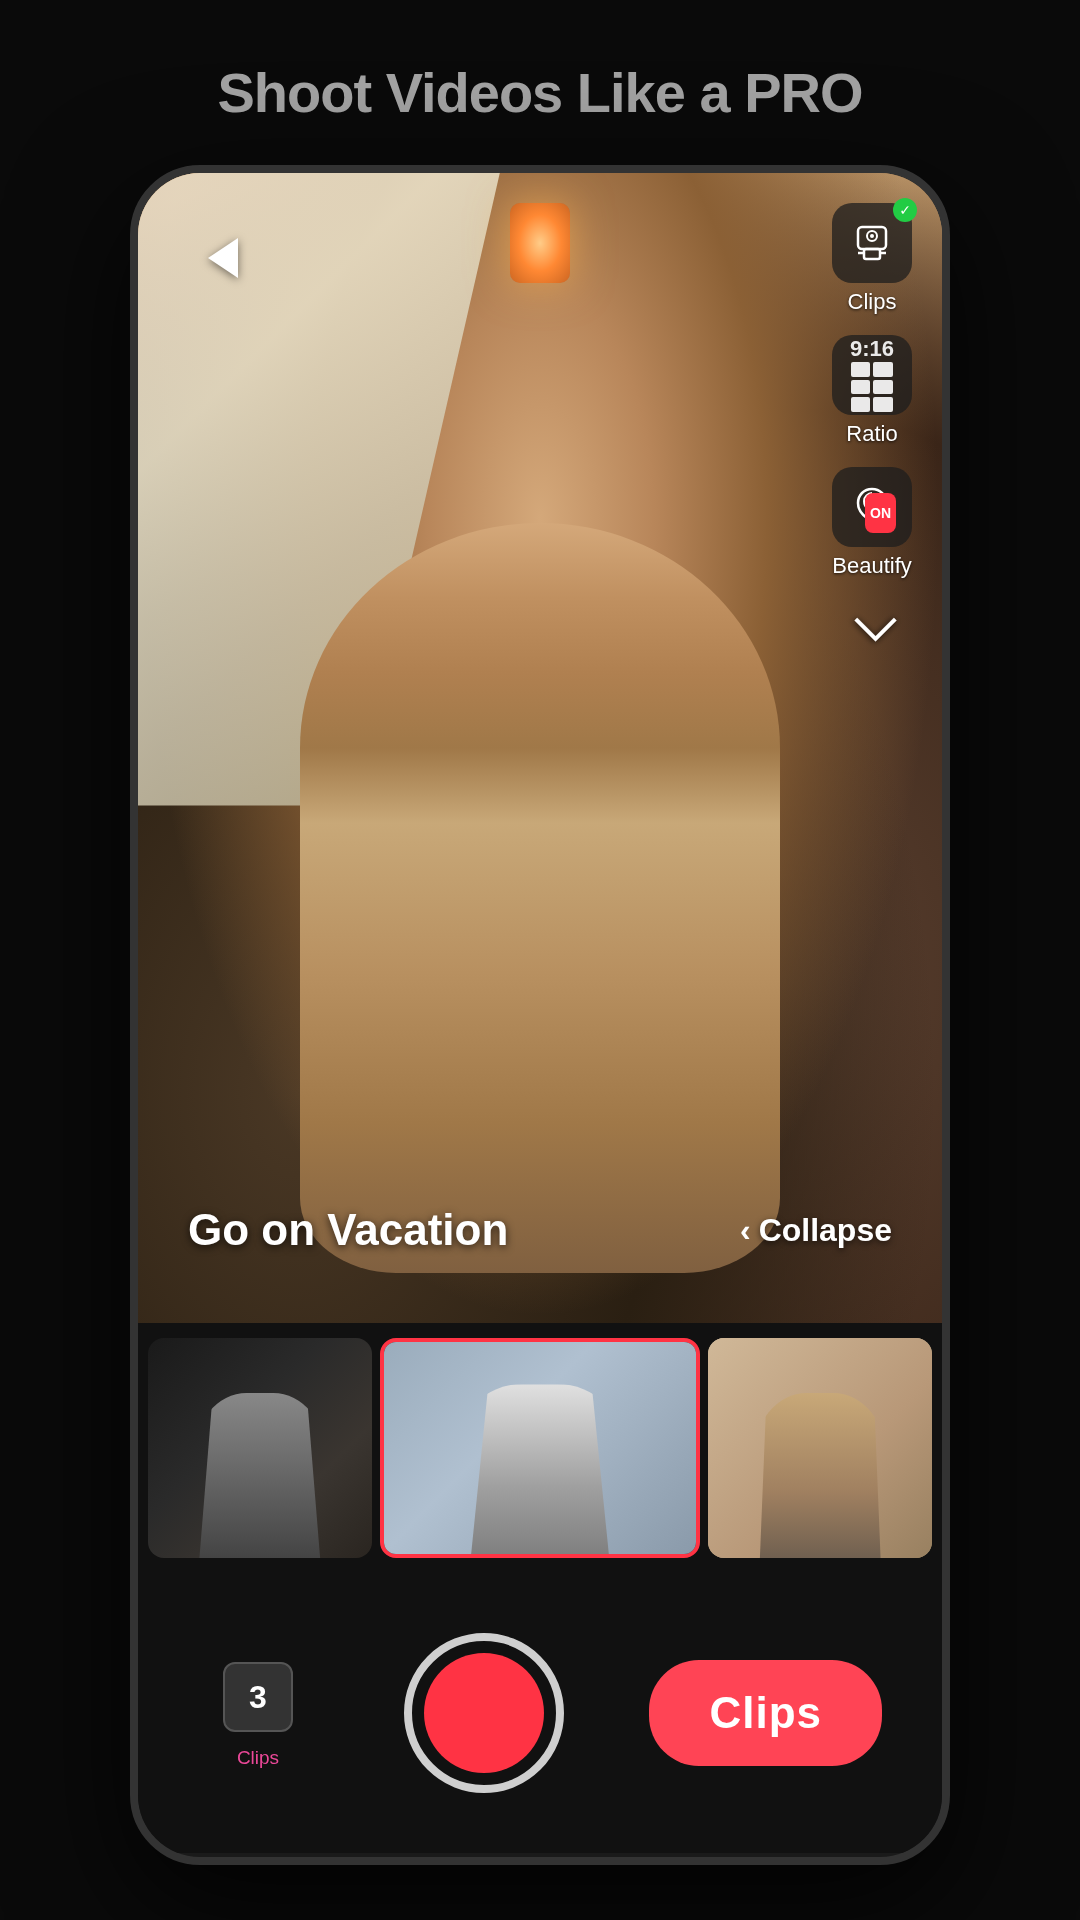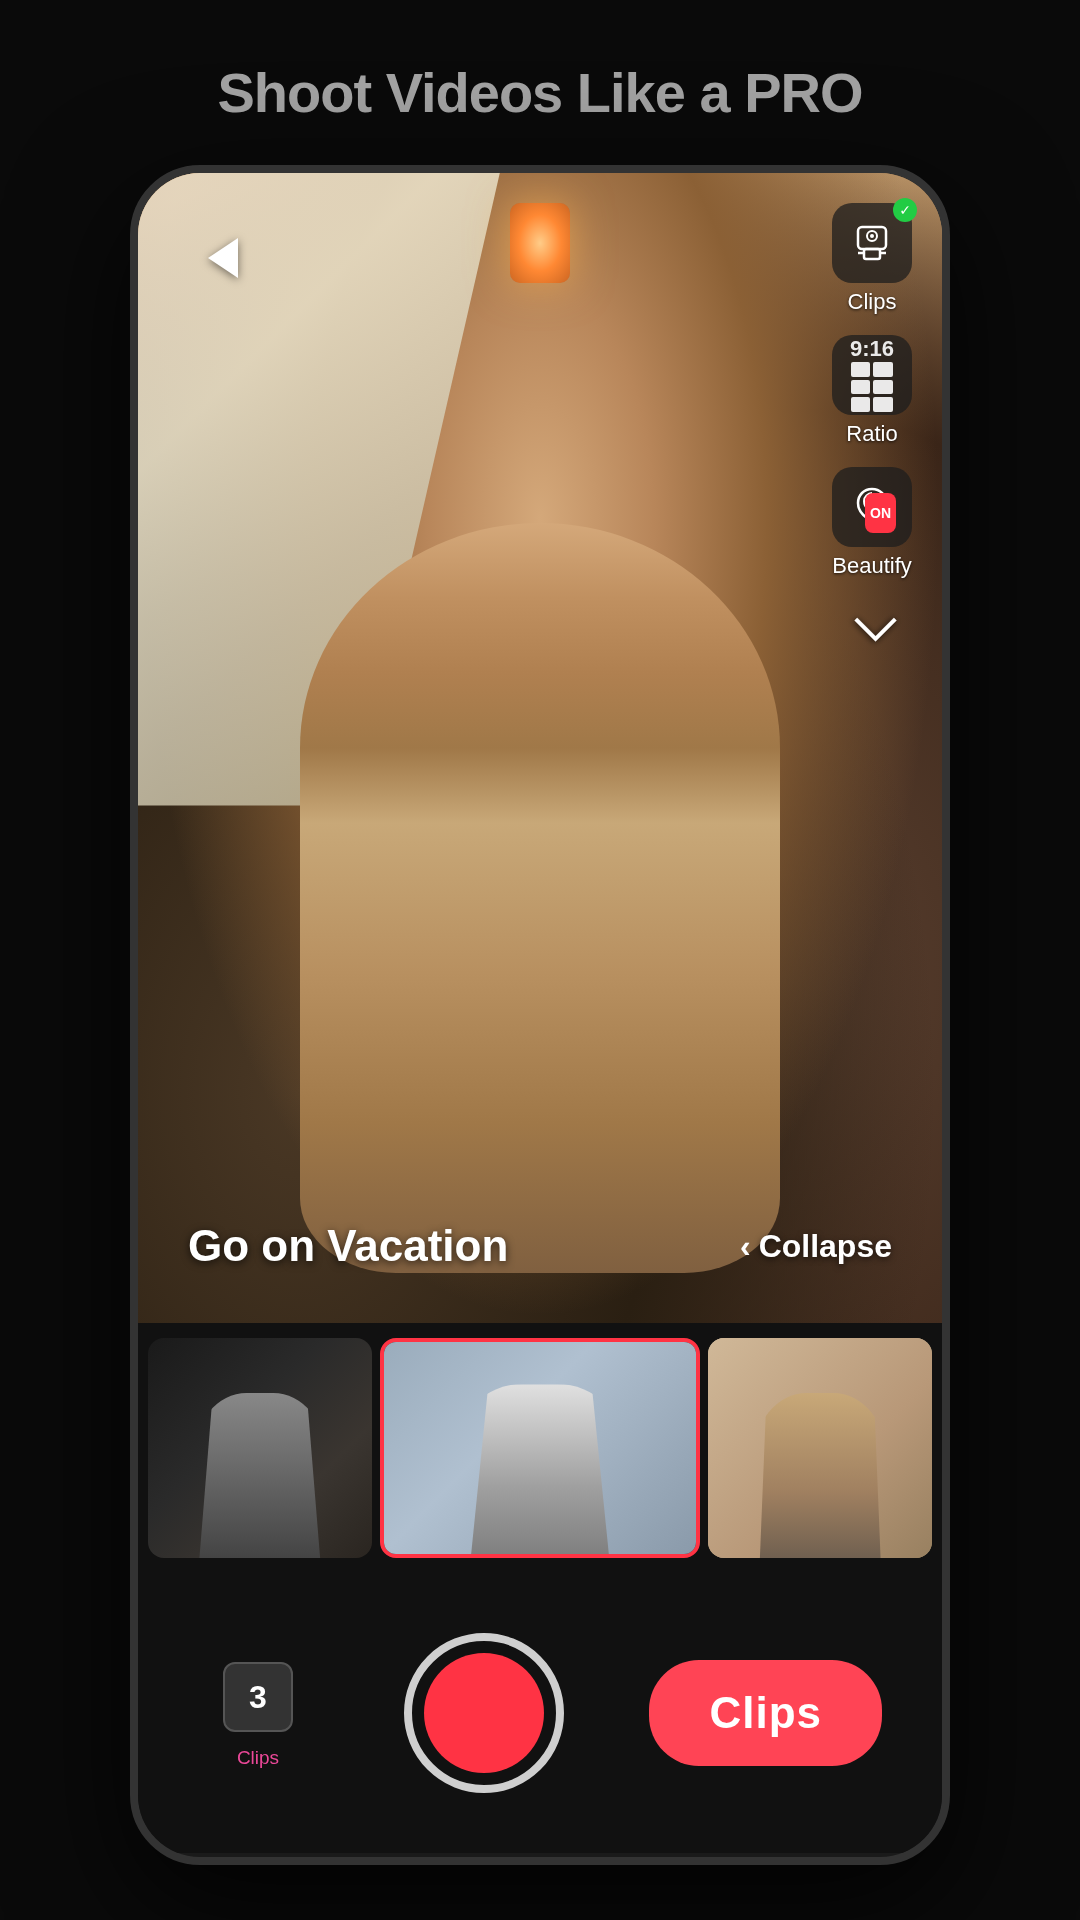--- a/index.html
+++ b/index.html
@@ -219,21 +219,21 @@
       height: 30px;
       border-right: 4px solid white;
       border-bottom: 4px solid white;
       transform: rotate(45deg) translateY(-5px);
       filter: drop-shadow(0 1px 3px rgba(0,0,0,0.8));
     }
 
     
     .caption-overlay {
       position: absolute;
-      bottom: 52px;
+      bottom: 68px;
       left: 50px;
       right: 50px;
       display: flex;
       align-items: center;
       justify-content: space-between;
       z-index: 10;
     }
 
     .caption-text {
       color: #fff;

